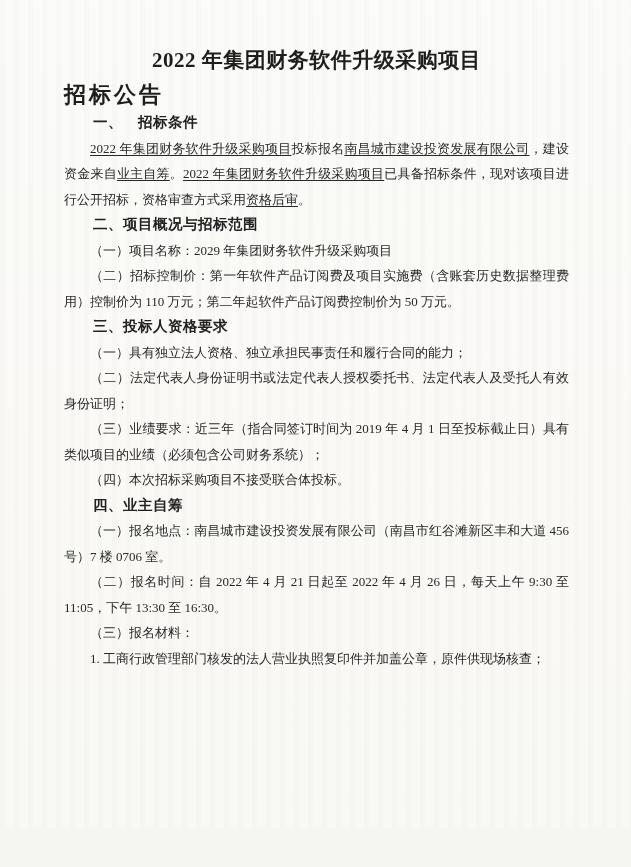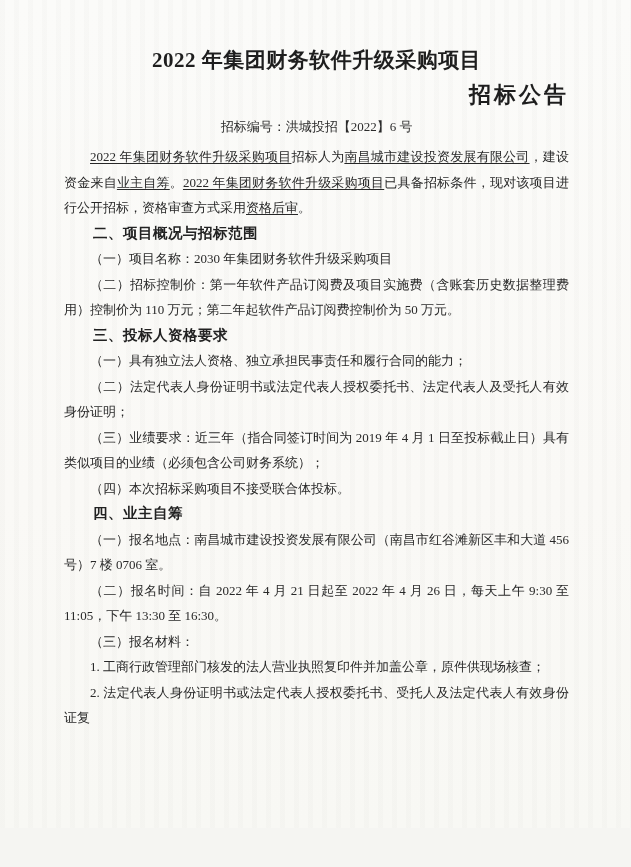--- a/index.html
+++ b/index.html
@@ -32,21 +32,21 @@
     text-align: center;
     color: #1e1e1e;
     letter-spacing: 0.5px;
   }
   .doc-subtitle {
     margin: 5px 0 0 0;
     font-family: "Liberation Serif", "DejaVu Serif", serif;
     font-weight: 700;
     font-size: 22px;
     line-height: 30px;
-    text-align: right;
+    text-align: left;
     color: #1e1e1e;
     letter-spacing: 3px;
   }
   .doc-number {
     margin: 7px 0 7px 0;
     font-family: "Liberation Serif", "DejaVu Serif", serif;
     font-size: 13px;
     line-height: 20px;
     text-align: center;
     color: #2b2b2b;
@@ -76,35 +76,34 @@
   }
 </style>
 </head>
 <body>
 
 <div class="page">
   <div class="content">
 
     <h1 class="doc-title">2022 年集团财务软件升级采购项目</h1>
     <h2 class="doc-subtitle">招标公告</h2>
-    <p class="doc-number">招标编号：洪城投招【2022】6 号</p>
 
-    <p class="para"><span class="u">2022 年集团财务软件升级采购项目</span><span>招标人为</span><span class="u">南昌城市建设投资发展有限公司</span><span>，建设资金来自</span><span class="u">业主自筹</span><span>。</span><span class="u">2022 年集团财务软件升级采购项目</span><span>已具备招标条件，现对该项目进行公开招标，资格审查方式采用</span><span class="u">资格后审</span><span>。</span></p>
+    <h3 class="sec-heading">一、　招标条件</h3>
+    <p class="para"><span class="u">2022 年集团财务软件升级采购项目</span><span>投标报名</span><span class="u">南昌城市建设投资发展有限公司</span><span>，建设资金来自</span><span class="u">业主自筹</span><span>。</span><span class="u">2022 年集团财务软件升级采购项目</span><span>已具备招标条件，现对该项目进行公开招标，资格审查方式采用</span><span class="u">资格后审</span><span>。</span></p>
 
     <h3 class="sec-heading">二、项目概况与招标范围</h3>
-    <p class="para">（一）项目名称：2030 年集团财务软件升级采购项目</p>
+    <p class="para">（一）项目名称：2029 年集团财务软件升级采购项目</p>
     <p class="para">（二）招标控制价：第一年软件产品订阅费及项目实施费（含账套历史数据整理费用）控制价为 110 万元；第二年起软件产品订阅费控制价为 50 万元。</p>
 
     <h3 class="sec-heading">三、投标人资格要求</h3>
     <p class="para">（一）具有独立法人资格、独立承担民事责任和履行合同的能力；</p>
     <p class="para">（二）法定代表人身份证明书或法定代表人授权委托书、法定代表人及受托人有效身份证明；</p>
     <p class="para">（三）业绩要求：近三年（指合同签订时间为 2019 年 4 月 1 日至投标截止日）具有类似项目的业绩（必须包含公司财务系统）；</p>
     <p class="para">（四）本次招标采购项目不接受联合体投标。</p>
 
     <h3 class="sec-heading">四、业主自筹</h3>
     <p class="para">（一）报名地点：南昌城市建设投资发展有限公司（南昌市红谷滩新区丰和大道 456 号）7 楼 0706 室。</p>
     <p class="para">（二）报名时间：自 2022 年 4 月 21 日起至 2022 年 4 月 26 日，每天上午 9:30 至 11:05，下午 13:30 至 16:30。</p>
     <p class="para">（三）报名材料：</p>
     <p class="para">1. 工商行政管理部门核发的法人营业执照复印件并加盖公章，原件供现场核查；</p>
-    <p class="para">2. 法定代表人身份证明书或法定代表人授权委托书、受托人及法定代表人有效身份证复</p>
 
   </div>
 </div>
 
 </body></html>

